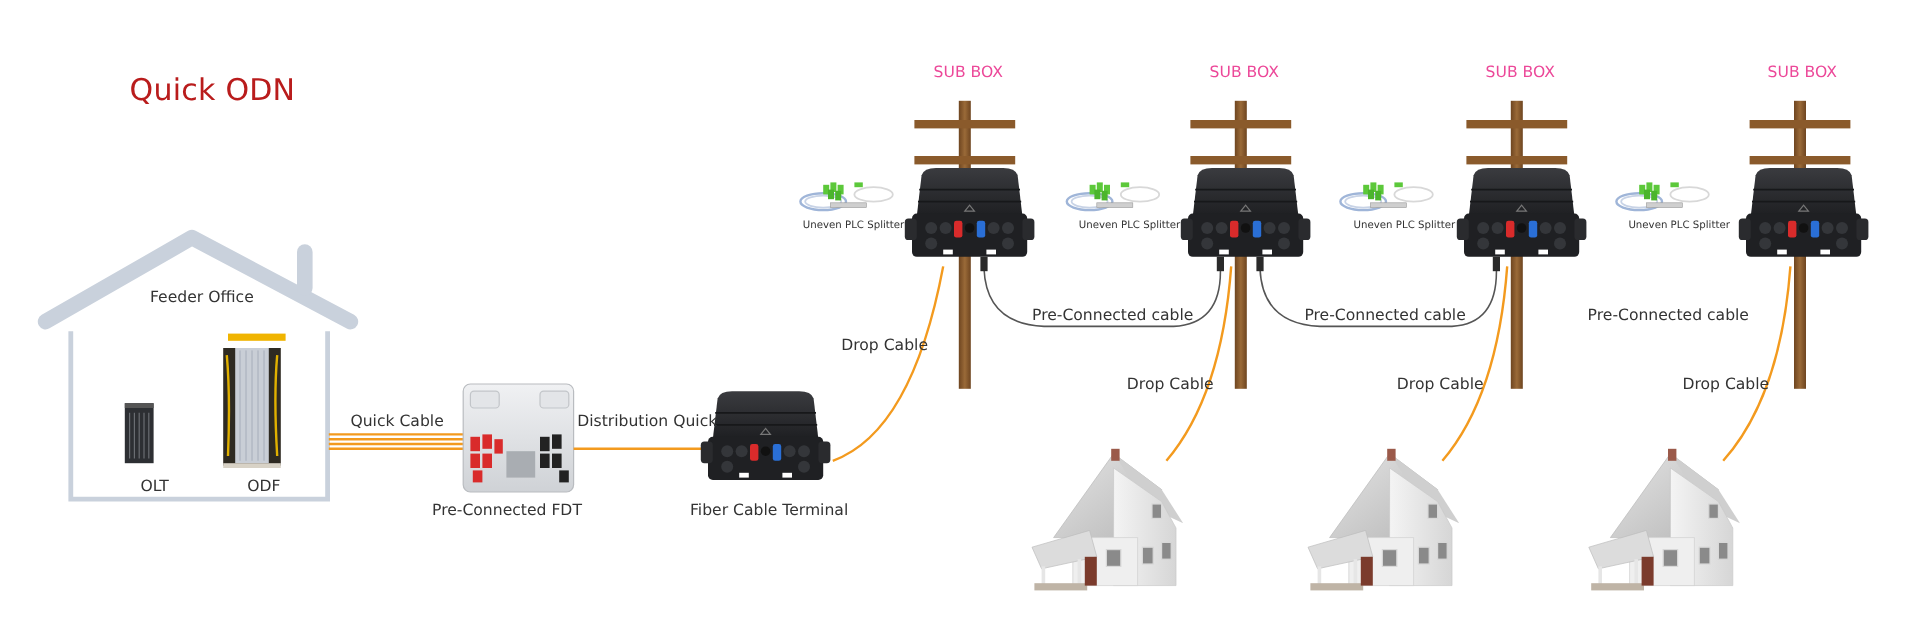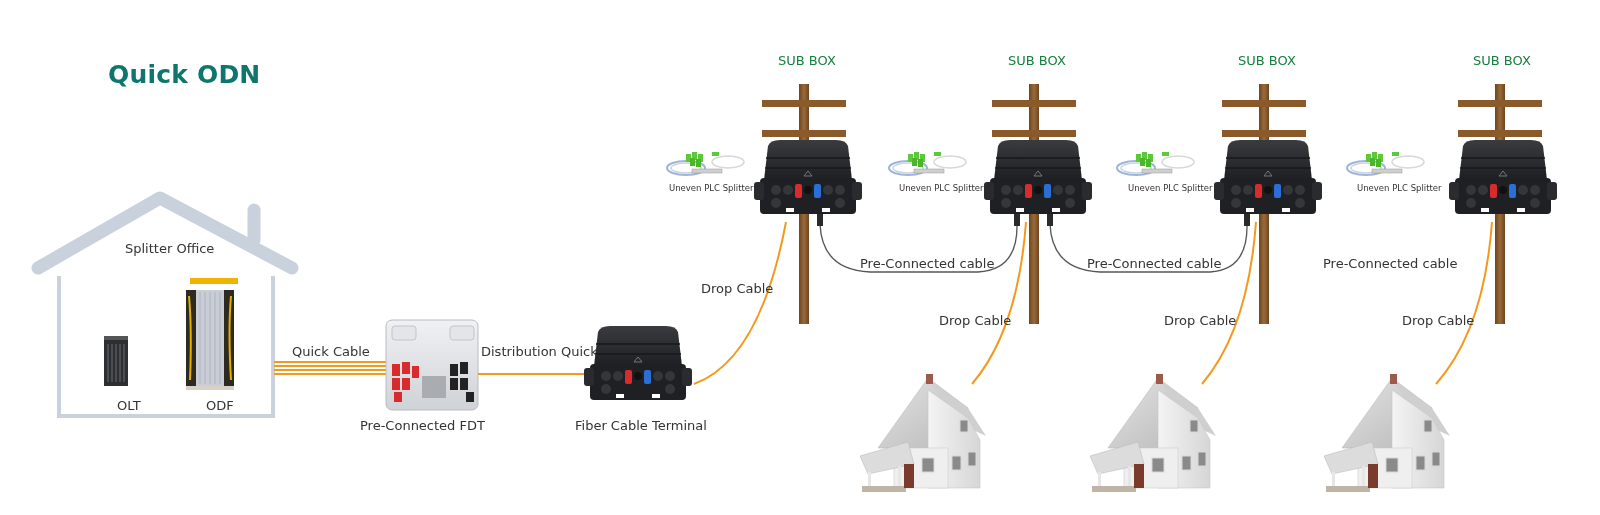--- a/index.html
+++ b/index.html
@@ -1,22 +1,22 @@
 <!DOCTYPE html>
 <html><head>
 <meta charset="utf-8">
 <style>
   html, body { margin: 0; padding: 0; background: #ffffff; }
   body { width: 1600px; height: 515px; position: relative; overflow: hidden;
          font-family: "DejaVu Sans", "Liberation Sans", sans-serif; color: #2b2b2b; }
   .abs { position: absolute; }
-  .title { left: 108px; top: 60px; font-size: 25px; font-weight: bold; color: #0f766e; letter-spacing: 0.2px; }
+  .title { left: 108px; top: 60px; font-size: 25px; font-weight: normal; color: #b91c1c; letter-spacing: 0.2px; }
   .lbl { position: absolute; font-size: 13px; color: #333; white-space: nowrap; }
   .lbl-sm { position: absolute; font-size: 8.5px; color: #333; white-space: nowrap; }
-  .lbl-hdr { position: absolute; font-size: 13px; color: #15803d; white-space: nowrap; }
+  .lbl-hdr { position: absolute; font-size: 13px; color: #ec4899; white-space: nowrap; }
   svg.layer { position: absolute; left: 0; top: 0; }
 </style>
 </head>
 <body>
 
 <div class="abs title">Quick ODN</div>
 
 <svg class="layer" width="1600" height="515" viewBox="0 0 1600 515">
   <defs>
     <linearGradient id="poleGrad" x1="0" x2="1" y1="0" y2="0">
@@ -196,21 +196,21 @@
     <path d="M1026,222 Q1018,330 972,384"></path>
     <path d="M1256,222 Q1248,330 1202,384"></path>
     <path d="M1492,222 Q1484,330 1436,384"></path>
   </g>
 
   <use href="#house" x="858" y="378"></use>
   <use href="#house" x="1088" y="378"></use>
   <use href="#house" x="1322" y="378"></use>
 </svg>
 
-<div class="lbl" style="left:125px; top:241px;">Splitter Office</div>
+<div class="lbl" style="left:125px; top:241px;">Feeder Office</div>
 <div class="lbl" style="left:117px; top:398px;">OLT</div>
 <div class="lbl" style="left:206px; top:398px;">ODF</div>
 
 <div class="lbl" style="left:292px; top:344px;">Quick Cable</div>
 <div class="lbl" style="left:481px; top:344px;">Distribution Quick</div>
 <div class="lbl" style="left:360px; top:418px;">Pre-Connected FDT</div>
 <div class="lbl" style="left:575px; top:418px;">Fiber Cable Terminal</div>
 
 <div class="lbl-hdr" style="left:778px; top:53px;">SUB BOX</div>
 <div class="lbl-hdr" style="left:1008px; top:53px;">SUB BOX</div>

